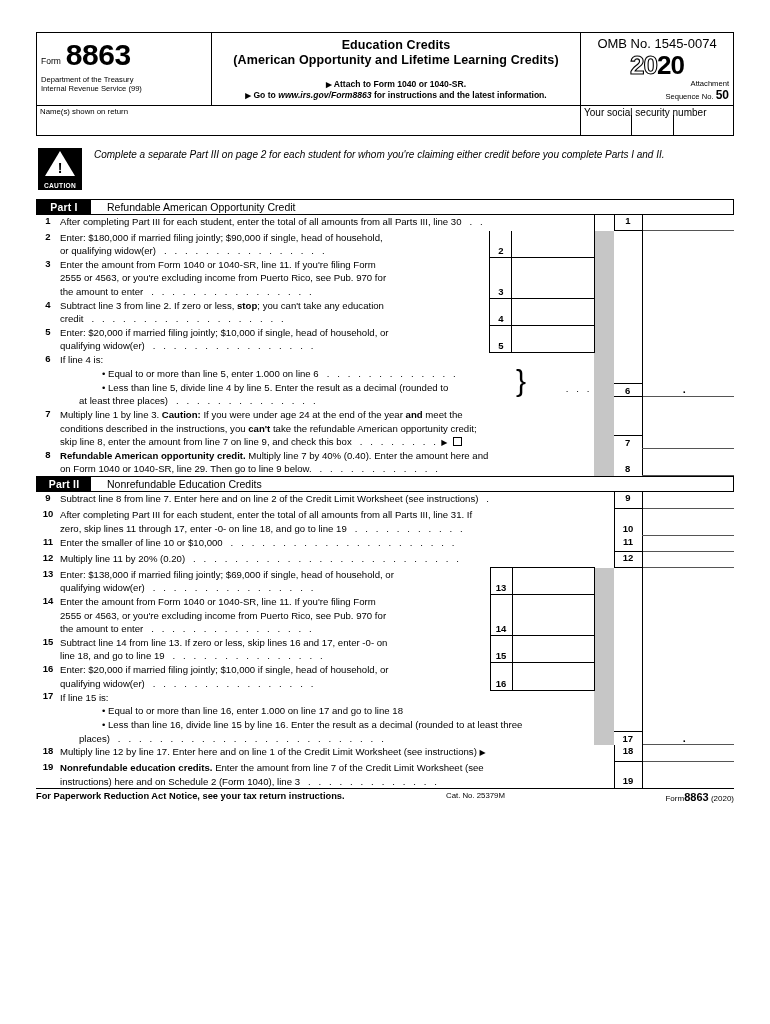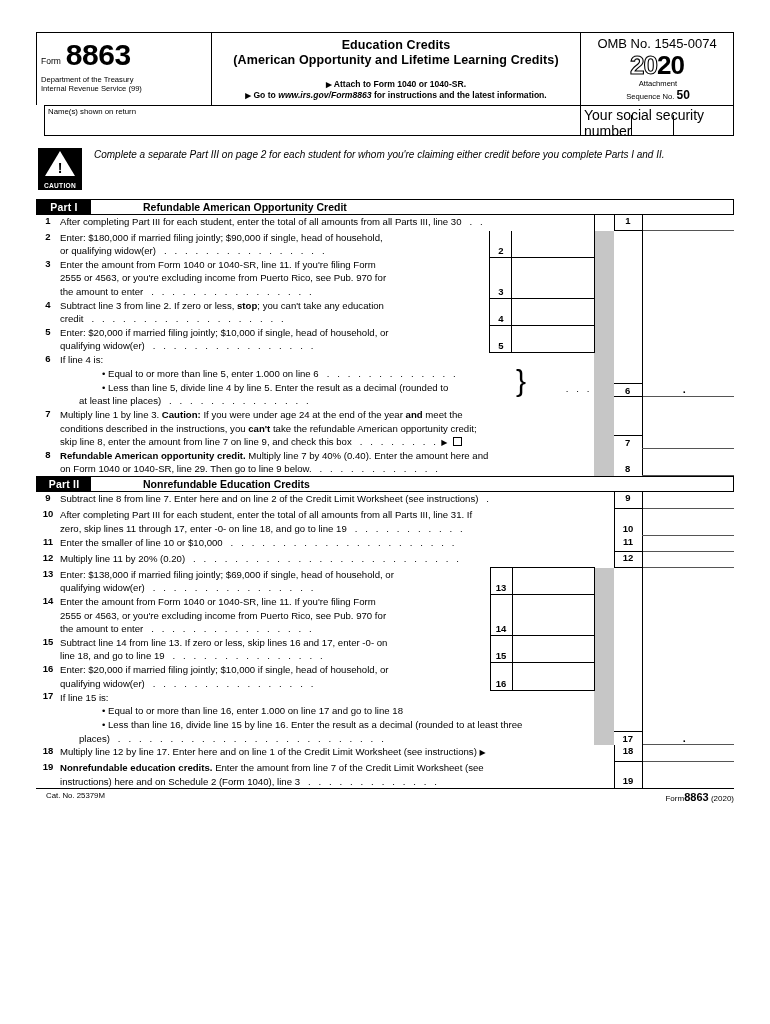--- a/index.html
+++ b/index.html
@@ -29,46 +29,46 @@
   .ttl2 { font-size:12.5px; font-weight:bold; letter-spacing:0.1px; margin-top:1px;}
   .attach { font-size:8.6px; font-weight:bold; margin-top:12px; }
   .goto { font-size:8.6px; font-weight:bold; margin-top:1px; }
   .goto i, .attach i { font-style:italic; }
   .arrow { font-size:7.5px; }
 
   .omb { font-size:13px; padding-top:1px; }
   .yearwrap { font-size:26px; font-weight:bold; line-height:1; margin:1px 0 1px 0; letter-spacing:-1px;}
   .yr-out { color:#fff; -webkit-text-stroke:1.1px #000; text-stroke:1.1px #000; }
   .yr-sol { color:#000; }
-  .attseq { font-size:7.6px; line-height:1.2; text-align:center; padding-left:2px; }
+  .attseq { font-size:7.6px; line-height:1.2; text-align:right; padding-left:2px; }
   .attseq .seqno { font-size:12px; font-weight:bold; }
 
   
-  .namerow { display:flex; border:1px solid #000; height:31px;margin-left:8px; }
+  .namerow { display:flex; border:1px solid #000; height:31px; }
   .namebox { flex:1; border-right:1.6px solid #000; padding:1px 3px; font-size:7.8px; position:relative; }
-  .ssnbox { width:152px; padding:1px 3px; font-size:14px; position:relative; }
+  .ssnbox { width:152px; padding:1px 3px; font-size:10px; position:relative; }
   .ssn-div { position:absolute; top:9px; bottom:0; width:1px; background:#000; }
 
   
   .cautionwrap { display:flex; align-items:flex-start; margin-top:11px; padding-left:2px; }
   .caution-icon { width:44px; height:42px; background:#000; position:relative; flex:0 0 44px; margin-top:1px; }
   .ci-tri { position:absolute; left:50%; top:3px; transform:translateX(-50%); width:0; height:0;
             border-left:15px solid transparent; border-right:15px solid transparent; border-bottom:25px solid #fff; }
   .ci-bang { position:absolute; left:50%; top:13px; transform:translateX(-50%);
              font-size:14px; font-weight:bold; color:#000; line-height:1; }
   .ci-txt { position:absolute; left:0; right:0; bottom:1px; text-align:center;
             color:#fff; font-size:6.6px; font-weight:bold; letter-spacing:0.3px; }
   .caution-text { font-size:10px; font-style:italic; line-height:1.42; padding-left:12px; padding-top:1px; }
 
   
   .partbar { display:flex; align-items:stretch; border:1px solid #000; border-bottom:1.8px solid #000; height:16px; margin-top:9px; }
   .partbar.tight { margin-top:0; border-top:1.4px solid #000; }
   .part-lbl { background:#000; color:#fff; font-size:10.5px; font-weight:bold; width:54px;
               display:flex; align-items:center; justify-content:center; letter-spacing:0.2px; }
-  .part-name { font-size:10.5px; font-weight:bold; padding-left:16px; display:flex; align-items:center;margin-left:36px; }
+  .part-name { font-size:10.5px; font-weight:normal; padding-left:16px; display:flex; align-items:center; }
 
   
   .tbl { width:100%; border-collapse:collapse; table-layout:fixed; }
   .tbl td { vertical-align:top; padding:0; }
   .c-num   { width:24px; }
   .c-txt   { }
   .c-sub   { width:22px; }     
   .c-subamt{ width:82px; }     
   .c-gray  { width:20px; background:#c6c6c6; }
   .c-lnum  { width:28px; }
@@ -266,21 +266,21 @@
       <td class="mainamt"></td>
     </tr>
 
     <tr>
       <td class="lnum">6</td>
       <td class="ltext" colspan="2">
         <div>If line 4 is:</div>
         <div class="bullet">• <span>Equal to or more than line 5, enter 1.000 on line 6</span>
           <span class="dots">&nbsp;. . . . . . . . . . . . .</span></div>
         <div class="bullet">• <span>Less than line 5, divide line 4 by line 5. Enter the result as a decimal (rounded to</span></div>
-        <div class="bullet2"><span>at least line places)</span>
+        <div class="bullet2"><span>at least three places)</span>
           <span class="dots">&nbsp;. . . . . . . . . . . . . .</span></div>
       </td>
       <td style="position:relative">
         <div style="position:absolute;left:4px;top:17px;font-size:30px;line-height:0.75;font-weight:300;">}</div>
         <div style="position:absolute;right:2px;top:30px;font-size:9.6px;" class="dots">. . .</div>
       </td>
       <td></td>
       <td class="numcell" style="position:relative">
         <div style="position:absolute;left:0;right:0;top:30px;border-top:1px solid #000;border-bottom:1px solid #000;background:#fff;height:14px;line-height:14px;"><span>6</span></div>
       </td>
@@ -492,20 +492,21 @@
       <td style="background:#fff"></td>
       <td class="numcell" style="position:relative;border-left:1.4px solid #000">
         <div style="position:absolute;left:0;right:0;bottom:0;height:14px;line-height:14px;"><span>19</span></div>
       </td>
       <td class="mainamt"></td>
     </tr>
   </tbody>
       </table>
 
   <div class="footer">
+    <div class="f1">For Paperwork Reduction Act Notice, see your tax return instructions.</div>
     <div class="f2">Cat. No. 25379M</div>
     <div class="f3">
       <span>Form</span><span class="fno">8863</span> <span>(2020)</span>
     </div>
   </div>
 
  </div>
 </div>
 
 </body></html>

